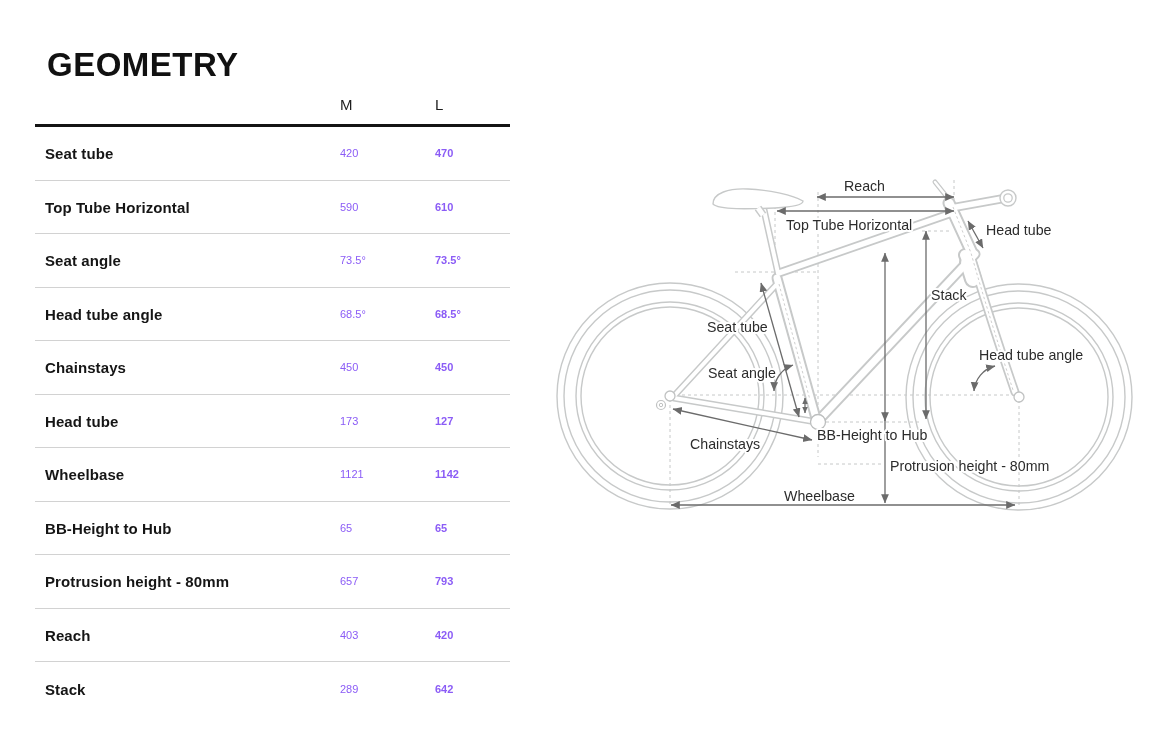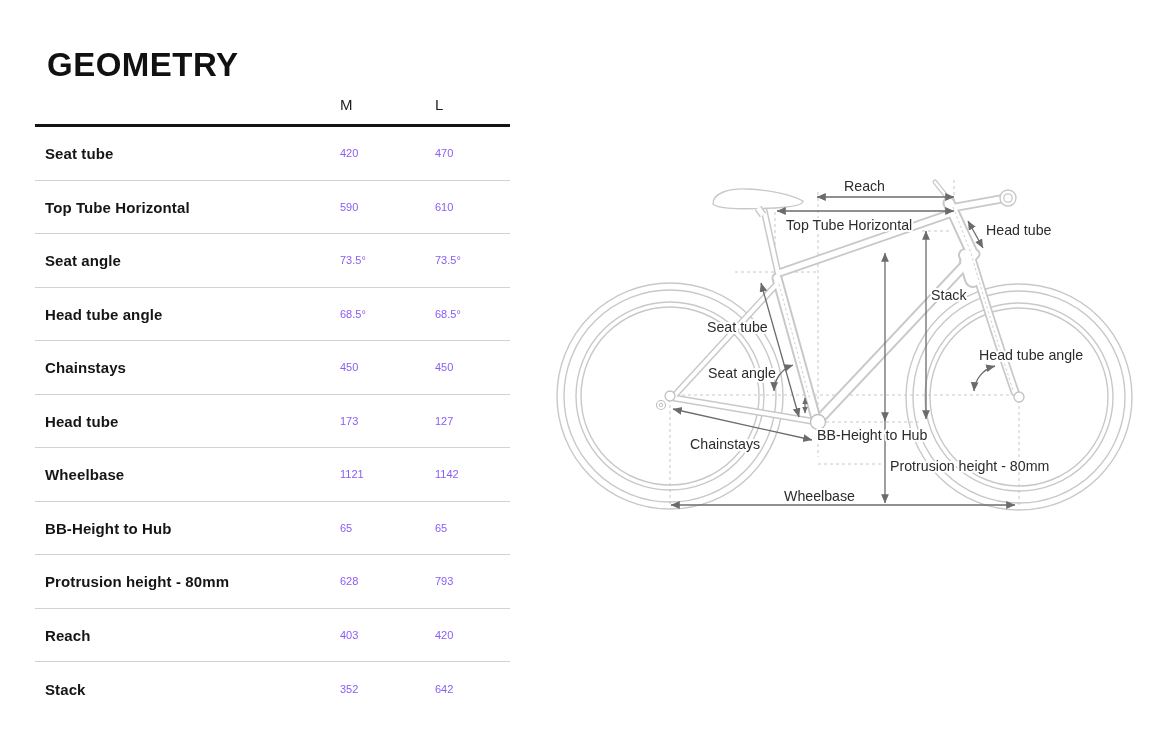--- a/index.html
+++ b/index.html
@@ -26,21 +26,21 @@
   }
   .row:last-child{border-bottom:none;}
   .row .lbl{
     position:absolute;left:10px;top:50%;transform:translateY(-50%);
     font-size:15px;font-weight:700;color:#151515;letter-spacing:.1px;
   }
   .row .val{
     position:absolute;top:50%;transform:translateY(-50%);
     font-size:11px;font-weight:400;color:#8b5cf6;
   }
-  .row .vm{left:305px;} .row .vl{left:400px;}
+  .row .vm{left:305px;} .row .vl{left:400px;font-weight:bold;}
   .diagram-svg{position:absolute;left:550px;top:168px;}
   .dim-label{
     font-size:14.2px;fill:#2c2c2c;
     paint-order:stroke;stroke:#ffffff;stroke-width:4px;stroke-linejoin:round;
   }
 </style>
 </head>
 <body>
 
 <h1 class="page-title">GEOMETRY</h1>
@@ -95,33 +95,33 @@
   </div>
 
   <div class="row">
     <span class="lbl">BB-Height to Hub</span>
     <span class="val vm">65</span>
     <span class="val vl">65</span>
   </div>
 
   <div class="row">
     <span class="lbl">Protrusion height - 80mm</span>
-    <span class="val vm">628</span>
+    <span class="val vm">657</span>
     <span class="val vl">793</span>
   </div>
 
   <div class="row">
     <span class="lbl">Reach</span>
     <span class="val vm">403</span>
     <span class="val vl">420</span>
   </div>
 
   <div class="row">
     <span class="lbl">Stack</span>
-    <span class="val vm">352</span>
+    <span class="val vm">289</span>
     <span class="val vl">642</span>
   </div>
 </div>
 </div>
 
 <svg class="diagram-svg" width="610" height="352" viewBox="548 166 610 352" xmlns="http://www.w3.org/2000/svg">
   <defs>
     <marker id="ah" markerWidth="8" markerHeight="7" refX="6.8" refY="3" orient="auto-start-reverse">
       <path d="M0,0 L7,3 L0,6 Z" fill="#6b6b6b"></path>
     </marker>

